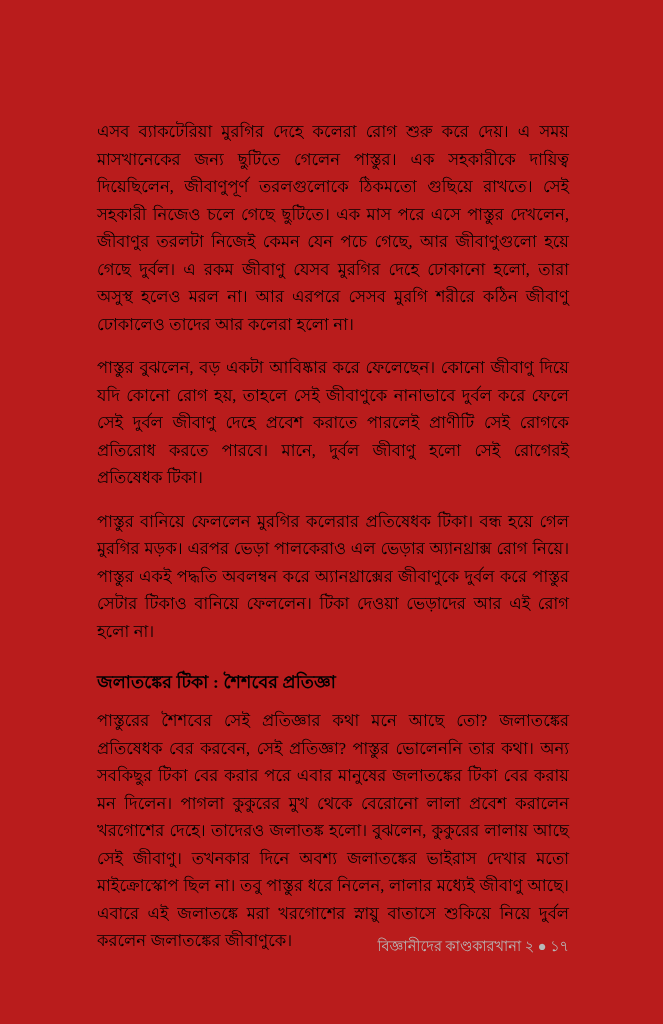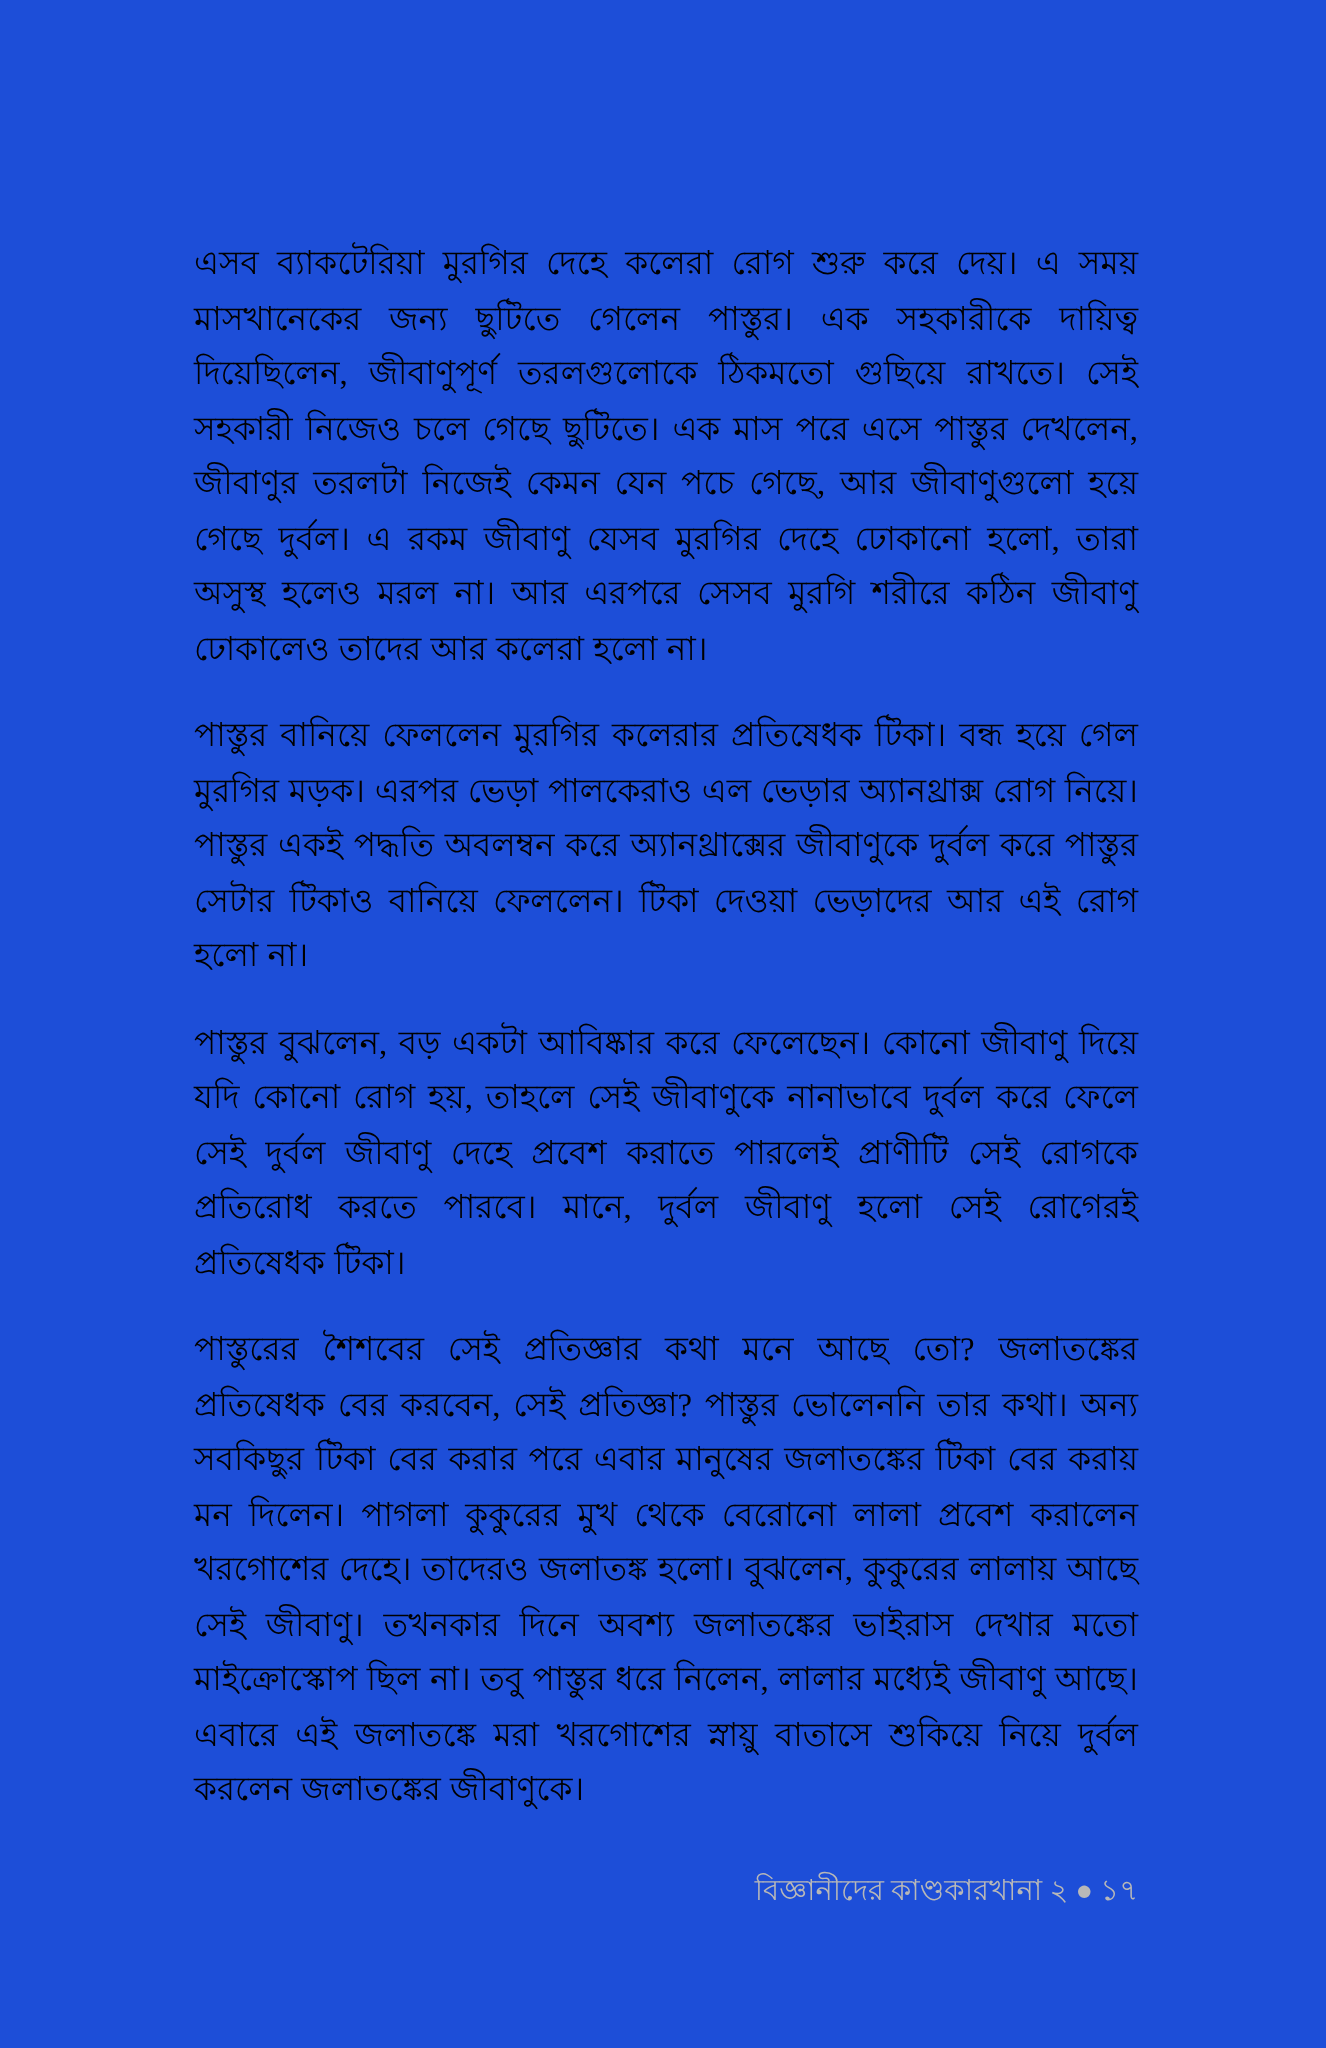--- a/index.html
+++ b/index.html
@@ -5,21 +5,21 @@
 <style>
   html, body {
     margin: 0;
     padding: 0;
     background: #ffffff;
   }
   .page {
     position: relative;
     width: 663px;
     height: 1024px;
-    background: #1d4ed8;
+    background: #b91c1c;
     overflow: hidden;
     box-sizing: border-box;
   }
   .content {
     position: absolute;
     left: 97px;
     top: 118px;
     width: 472px;
   }
   .para {
@@ -64,24 +64,25 @@
 </style>
 </head>
 <body>
 
 <div class="page">
 
   <div class="content">
 
     <p class="para">এসব ব্যাকটেরিয়া মুরগির দেহে কলেরা রোগ শুরু করে দেয়। এ সময় মাসখানেকের জন্য ছুটিতে গেলেন পাস্তুর। এক সহকারীকে দায়িত্ব দিয়েছিলেন, জীবাণুপূর্ণ তরলগুলোকে ঠিকমতো গুছিয়ে রাখতে। সেই সহকারী নিজেও চলে গেছে ছুটিতে। এক মাস পরে এসে পাস্তুর দেখলেন, জীবাণুর তরলটা নিজেই কেমন যেন পচে গেছে, আর জীবাণুগুলো হয়ে গেছে দুর্বল। এ রকম জীবাণু যেসব মুরগির দেহে ঢোকানো হলো, তারা অসুস্থ হলেও মরল না। আর এরপরে সেসব মুরগি শরীরে কঠিন জীবাণু ঢোকালেও তাদের আর কলেরা হলো না।</p>
 
+    <p class="para">পাস্তুর বুঝলেন, বড় একটা আবিষ্কার করে ফেলেছেন। কোনো জীবাণু দিয়ে যদি কোনো রোগ হয়, তাহলে সেই জীবাণুকে নানাভাবে দুর্বল করে ফেলে সেই দুর্বল জীবাণু দেহে প্রবেশ করাতে পারলেই প্রাণীটি সেই রোগকে প্রতিরোধ করতে পারবে। মানে, দুর্বল জীবাণু হলো সেই রোগেরই প্রতিষেধক টিকা।</p>
+
     <p class="para">পাস্তুর বানিয়ে ফেললেন মুরগির কলেরার প্রতিষেধক টিকা। বন্ধ হয়ে গেল মুরগির মড়ক। এরপর ভেড়া পালকেরাও এল ভেড়ার অ্যানথ্রাক্স রোগ নিয়ে। পাস্তুর একই পদ্ধতি অবলম্বন করে অ্যানথ্রাক্সের জীবাণুকে দুর্বল করে পাস্তুর সেটার টিকাও বানিয়ে ফেললেন। টিকা দেওয়া ভেড়াদের আর এই রোগ হলো না।</p>
 
-    <p class="para">পাস্তুর বুঝলেন, বড় একটা আবিষ্কার করে ফেলেছেন। কোনো জীবাণু দিয়ে যদি কোনো রোগ হয়, তাহলে সেই জীবাণুকে নানাভাবে দুর্বল করে ফেলে সেই দুর্বল জীবাণু দেহে প্রবেশ করাতে পারলেই প্রাণীটি সেই রোগকে প্রতিরোধ করতে পারবে। মানে, দুর্বল জীবাণু হলো সেই রোগেরই প্রতিষেধক টিকা।</p>
-
+    <h2 class="section-heading">জলাতঙ্কের টিকা : শৈশবের প্রতিজ্ঞা</h2>
 
     <p class="para">পাস্তুরের শৈশবের সেই প্রতিজ্ঞার কথা মনে আছে তো? জলাতঙ্কের প্রতিষেধক বের করবেন, সেই প্রতিজ্ঞা? পাস্তুর ভোলেননি তার কথা। অন্য সবকিছুর টিকা বের করার পরে এবার মানুষের জলাতঙ্কের টিকা বের করায় মন দিলেন। পাগলা কুকুরের মুখ থেকে বেরোনো লালা প্রবেশ করালেন খরগোশের দেহে। তাদেরও জলাতঙ্ক হলো। বুঝলেন, কুকুরের লালায় আছে সেই জীবাণু। তখনকার দিনে অবশ্য জলাতঙ্কের ভাইরাস দেখার মতো মাইক্রোস্কোপ ছিল না। তবু পাস্তুর ধরে নিলেন, লালার মধ্যেই জীবাণু আছে। এবারে এই জলাতঙ্কে মরা খরগোশের স্নায়ু বাতাসে শুকিয়ে নিয়ে দুর্বল করলেন জলাতঙ্কের জীবাণুকে।</p>
 
   </div>
 
   <div class="footer">
     <span>বিজ্ঞানীদের কাণ্ডকারখানা ২ ● ১৭</span>
   </div>
 
 </div>

